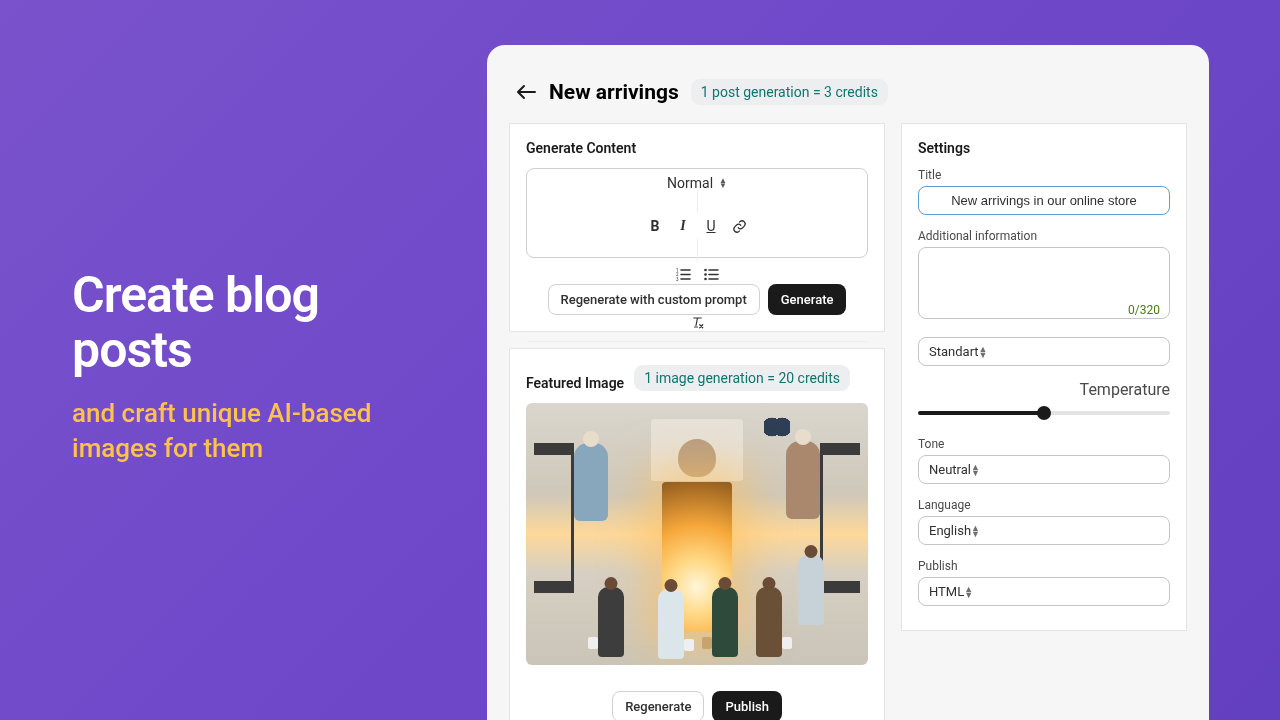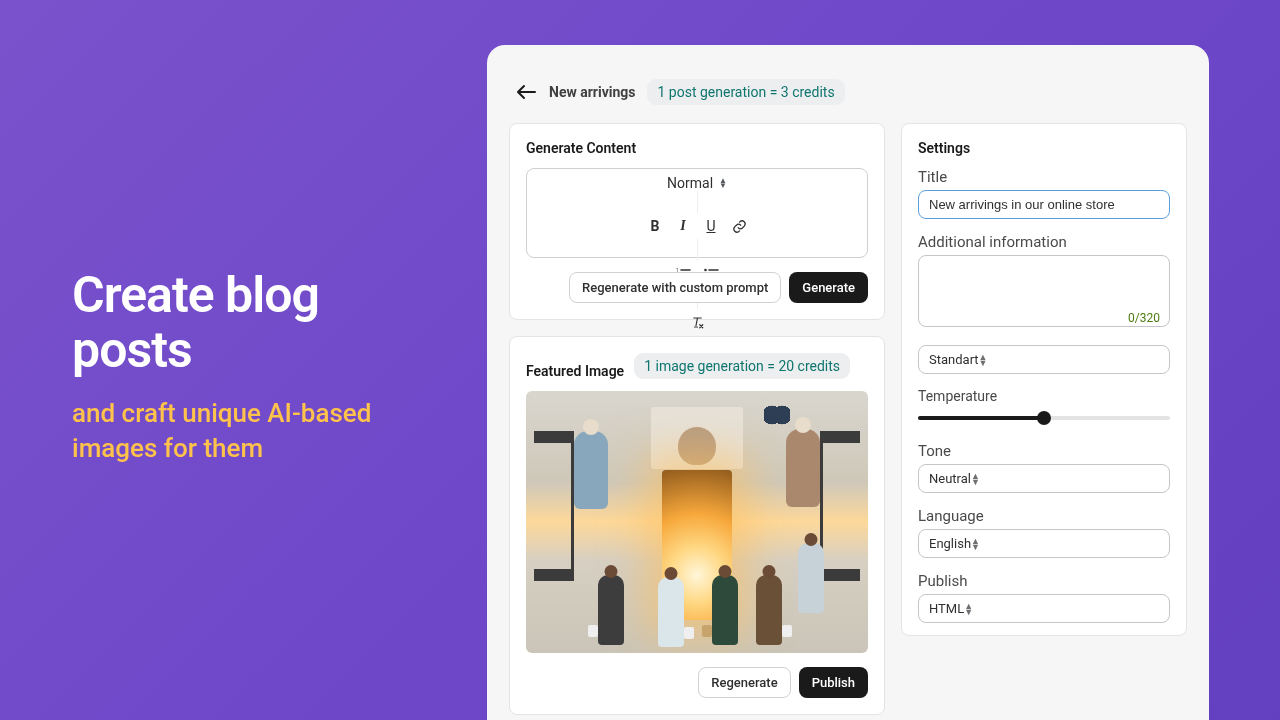--- a/index.html
+++ b/index.html
@@ -45,23 +45,23 @@
     align-items: center;
     gap: 12px;
     padding: 14px 6px 18px 6px;
   }
   .back-btn {
     width: 22px; height: 22px;
     display:flex; align-items:center; justify-content:center;
     cursor:pointer; color:#1a1a1a;
   }
   .page-title {
-    font-size: 14px;
+    font-size: 21px;
     font-weight: 700;
-    color: #404040;
+    color: #000000;
     text-align: center;
   }
   .pill {
     background: #eceef0;
     color: #0f766e;
     font-size: 14px;
     padding: 5px 10px;
     border-radius: 9px;
   }
 
@@ -73,21 +73,21 @@
     width: 376px;
     display:flex; flex-direction:column; gap:16px;
   }
   .col-right {
     flex: 1;
   }
 
   .card {
     background: #fff;
     border: 1px solid #e3e4e6;
-    border-radius: 8px;
+    border-radius: 0;
     padding: 16px;
   }
   .card-title {
     font-size: 14px;
     font-weight: 650;
     color: #1a1a1a;
     margin-bottom: 12px;
   }
   .card-title-row {
     display:flex; align-items:flex-end; gap:10px; margin-bottom:12px;
@@ -116,21 +116,21 @@
   .tb-select {
     display:flex; align-items:center; gap:6px;
     font-size:14px; color:#303030; padding:0 4px;
   }
   .tb-select .caret {
     display:flex; flex-direction:column; line-height:5px; font-size:8px; color:#55595e;
   }
   .editor-body { flex:1; }
 
   .btn-row {
-    display:flex; justify-content:flex-end; gap:8px; margin-top:14px;
+    display:flex; justify-content:center; gap:8px; margin-top:26px;
   }
   .btn {
     font-size: 13px;
     font-weight: 550;
     padding: 7px 12px;
     border-radius: 8px;
     cursor: pointer;
     border: 1px solid transparent;
   }
   .btn-secondary {
@@ -181,32 +181,32 @@
   .p5{ right:44px; bottom:40px; background:#c7d2d8;}
   .fi-shelf{position:absolute; width:40px; height:150px; background:linear-gradient(#3b3b3b 0 8%, transparent 8% 92%, #3b3b3b 92%); top:40px;}
   .fi-shelf.s1{left:8px; border-right:3px solid #3b3b3b;}
   .fi-shelf.s2{right:8px; border-left:3px solid #3b3b3b;}
   .fi-butterfly{position:absolute; right:78px; top:14px; width:26px; height:20px; background:
      radial-gradient(circle at 30% 50%, #2d3e55 45%, transparent 46%),
      radial-gradient(circle at 70% 50%, #2d3e55 45%, transparent 46%);}
 
   
   .field { margin-bottom: 14px; }
-  .field-label { font-size: 15px; color:#4a4a4a; margin-bottom:4px; display:block;}
-  .field-label.small{ font-size:14px; }
+  .field-label { font-size: 12px; color:#4a4a4a; margin-bottom:4px; display:block;}
+  .field-label.small{ font-size:16px;text-align:right; }
   .input, .select, .textarea {
     width:100%;
     border:1px solid #c4c5c8;
     border-radius:8px;
     padding:6px 10px;
     font-size:13px;
     color:#303030;
     background:#fff;
   }
-  .input.title-input{ border-color:#5c9ed8; }
+  .input.title-input{ border-color:#5c9ed8;text-align:center; }
   .select {
     display:flex; align-items:center; justify-content:flex-start;
     cursor:pointer;
   }
   .select .chev {
     color:#6d6f73; display:flex; flex-direction:column; line-height:6px; font-size:9px;
   }
   .textarea {
     height:72px; resize:none; position:relative;
   }
@@ -348,21 +348,21 @@
 
         <div class="btn-row">
           <div class="btn btn-secondary">Regenerate</div>
           <div class="btn btn-primary">Publish</div>
         </div>
       </div>
 
     </div>
 
     <div class="col-right">
-      <div class="card" style="padding-bottom:8px;">
+      <div class="card" style="padding-bottom:20px;">
         <div class="card-title">Settings</div>
 
         <div class="field">
           <label class="field-label">Title</label>
           <input class="input title-input" value="New arrivings in our online store" style="">
         </div>
 
         <div class="field">
           <label class="field-label">Additional information</label>
           <div class="ta-wrap">

